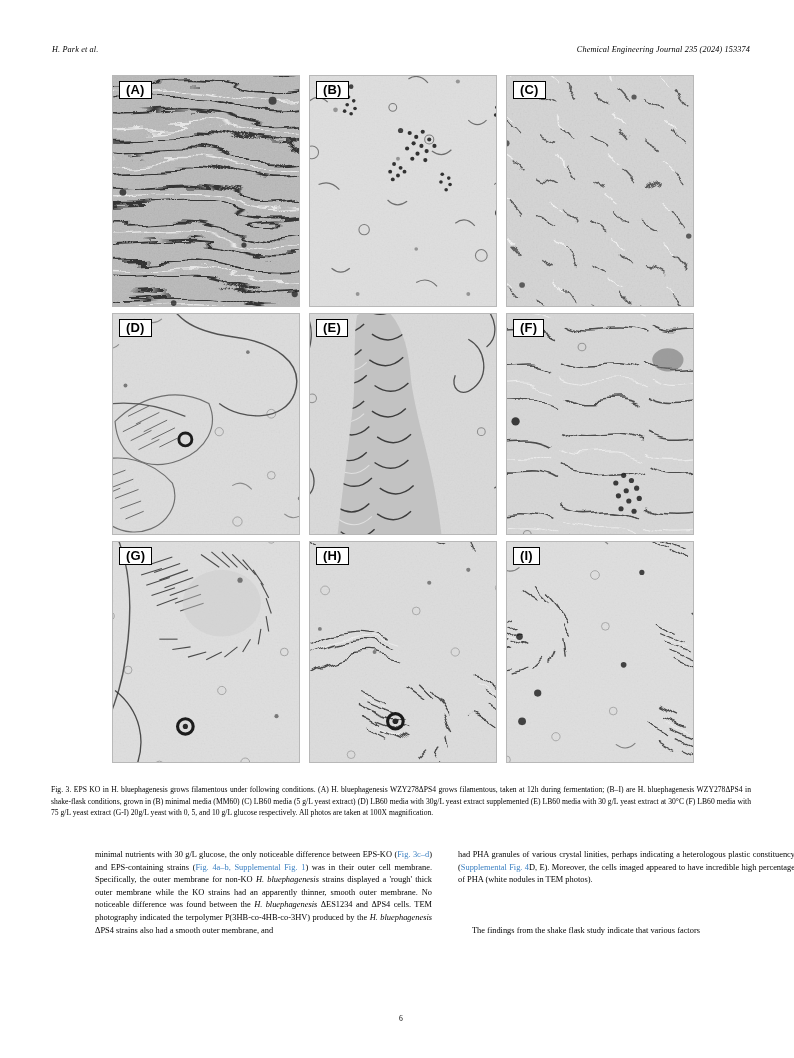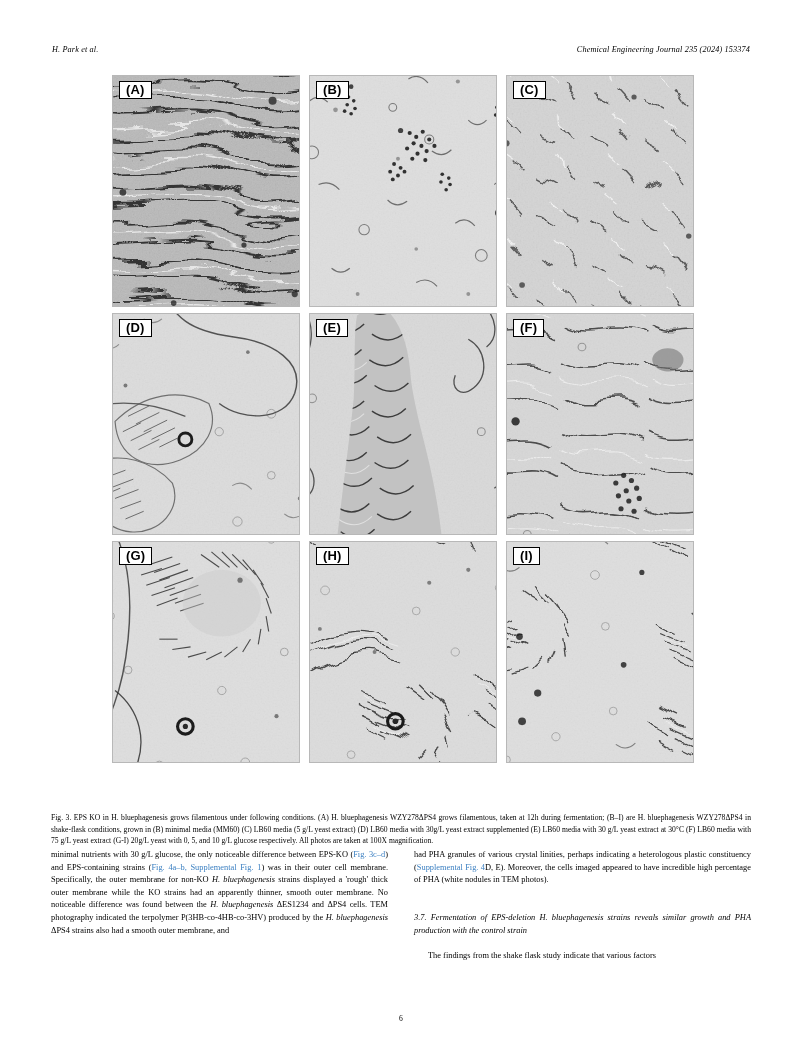--- a/index.html
+++ b/index.html
@@ -92,38 +92,38 @@
   
   .caption {
     position: absolute;
     left: 47px;
     top: 784px;
     width: 700px;
     font-size: 7.6px;
     line-height: 11.7px;
     text-align: justify;
     letter-spacing: 0.02px;
-    margin-top: 28px;
   }
 
   
   .cols {
     position: absolute;
     left: 47px;
     top: 849px;
     width: 700px;
     height: 160px;
   }
   .col {
     position: absolute;
     top: 0;
     width: 337px;
     font-size: 8.4px;
     line-height: 12.6px;
     text-align: justify;
+    margin-left: 44px;
   }
   .col.left  { left: 0; }
   .col.right { left: 363px; }
   .col p { margin: 0 0 0 0; text-indent: 0; }
   .col p.indent { text-indent: 14px; font-family: Liberation Serif, serif; }
   .link { color: #3a7fc1; }
   .ital { font-style: italic; }
   .subhead {
     font-style: italic;
     font-size: 8.4px;
@@ -969,21 +969,20 @@
   <div class="cols">
 
     <div class="col left">
       <p><span>minimal nutrients with 30 g/L glucose, the only noticeable difference between EPS-KO (</span><span class="link">Fig. 3c–d</span><span>) and EPS-containing strains (</span><span class="link">Fig. 4a–b, Supplemental Fig. 1</span><span>) was in their outer cell membrane. Specifically, the outer membrane for non-KO </span><span class="ital">H. bluephagenesis</span><span> strains displayed a 'rough' thick outer membrane while the KO strains had an apparently thinner, smooth outer membrane. No noticeable difference was found between the </span><span class="ital">H. bluephagenesis</span><span> ΔES1234 and ΔPS4 cells. TEM photography indicated the terpolymer P(3HB-co-4HB-co-3HV) produced by the </span><span class="ital">H. bluephagenesis</span><span> ΔPS4 strains also had a smooth outer membrane, and</span></p>
     </div>
 
     <div class="col right">
       <p><span>had PHA granules of various crystal linities, perhaps indicating a heterologous plastic constituency (</span><span class="link">Supplemental Fig. 4</span><span>D, E). Moreover, the cells imaged appeared to have incredible high percentage of PHA (white nodules in TEM photos).</span></p>
       <div class="gap"></div>
       <div class="gap"></div>
-      <p class="subhead">3.7. Fermentation of EPS-deletion H. bluephagenesis strains reveals similar growth and PHA production with the control strain</p>
       <div class="gap"></div>
       <p class="indent">The findings from the shake flask study indicate that various factors</p>
     </div>
 
   </div>
 
   <div class="folio">6</div>
 
 </div>
 

